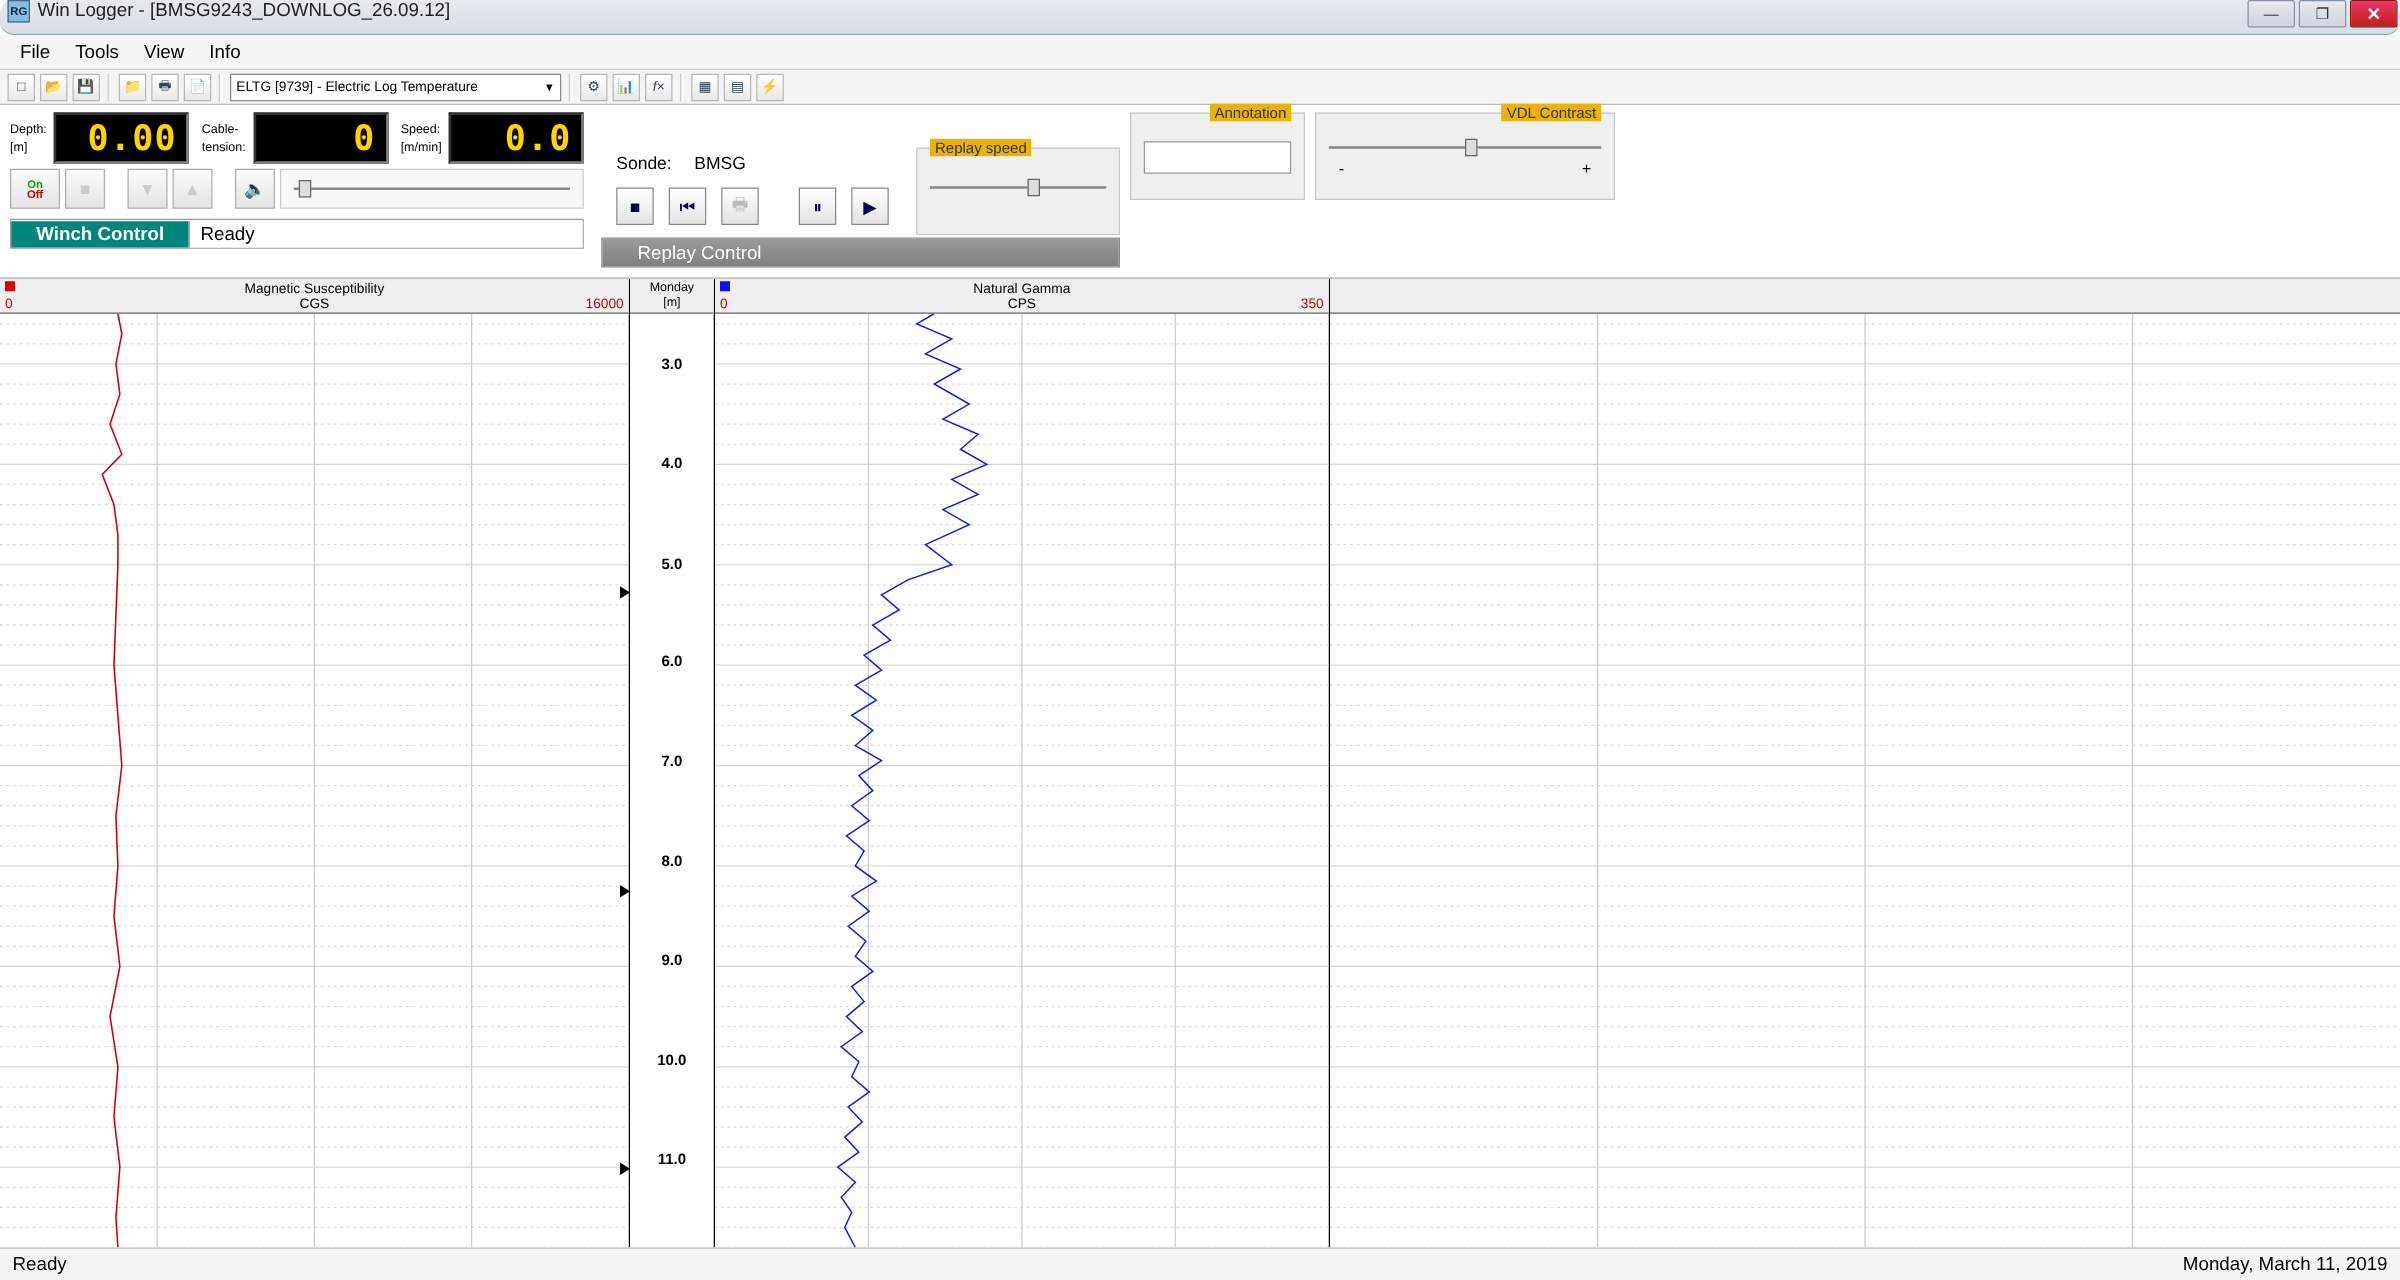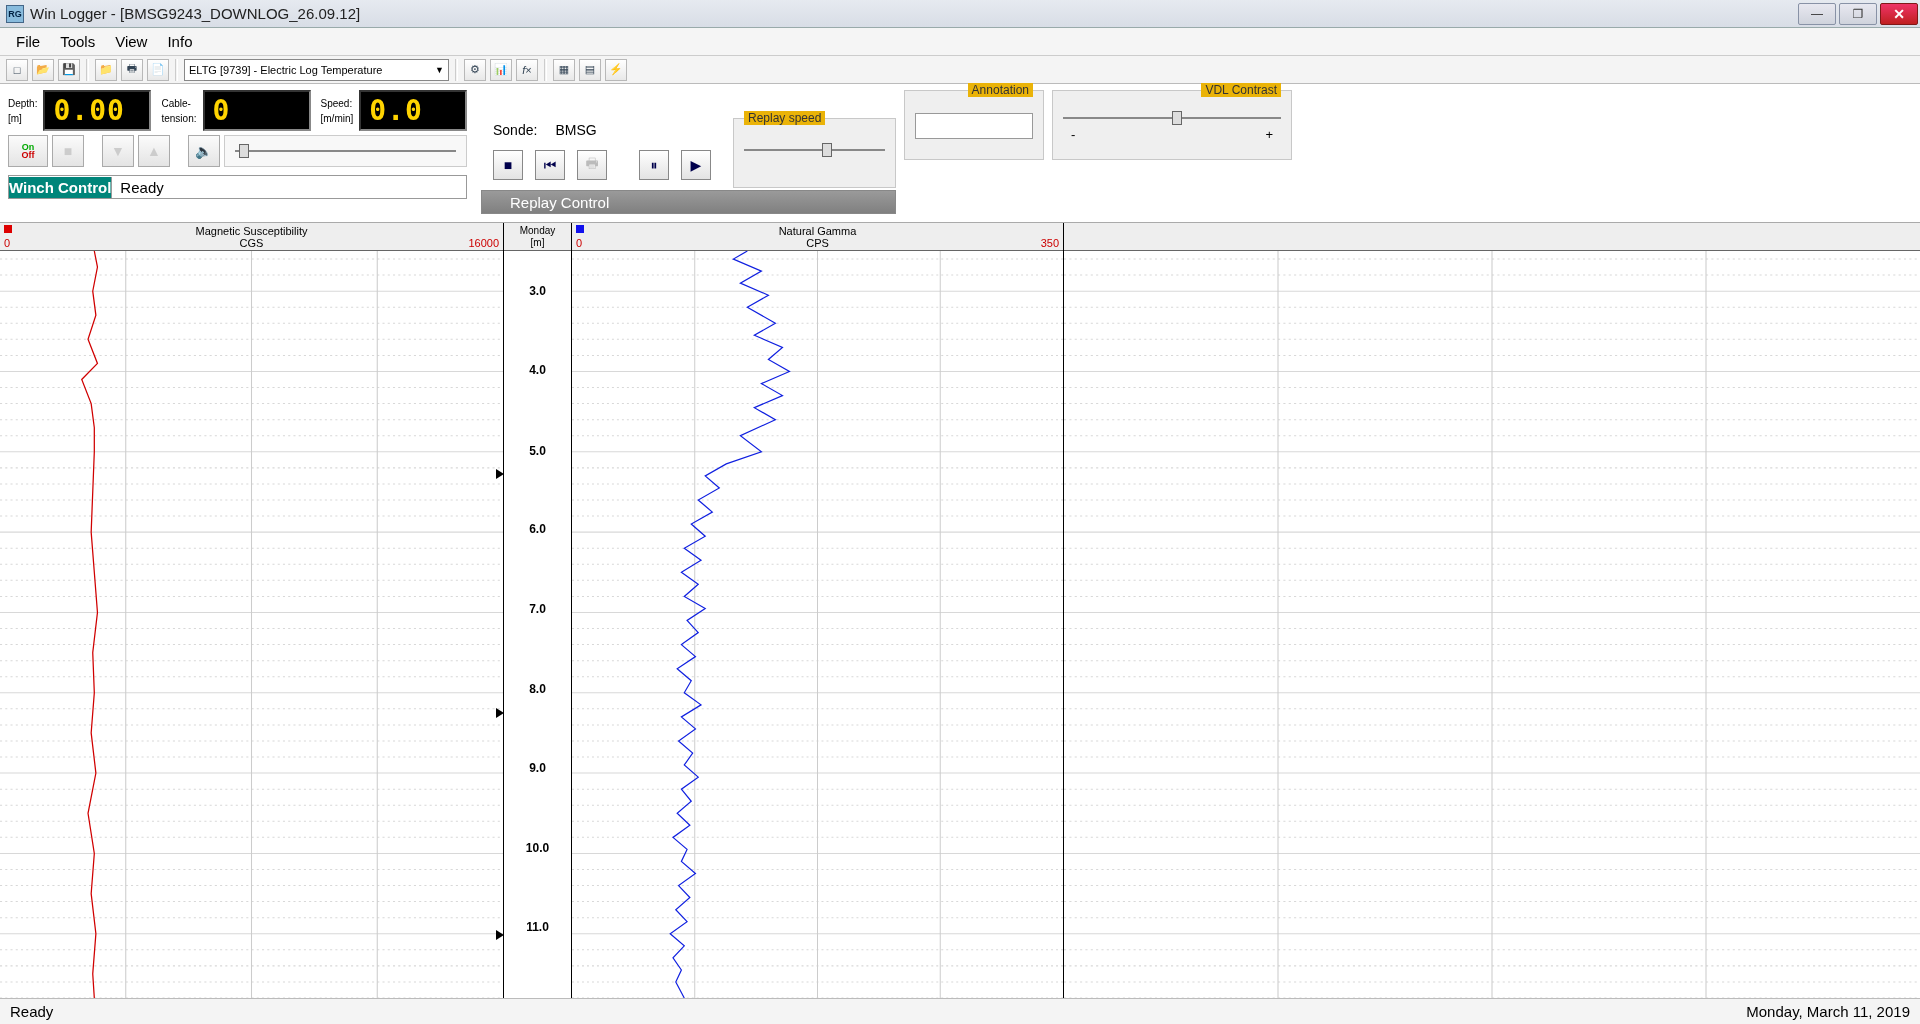--- a/index.html
+++ b/index.html
@@ -1,19 +1,19 @@
 <!DOCTYPE html>
 <html><head>
 <meta charset="utf-8">
 <style>
 * { margin: 0; padding: 0; box-sizing: border-box; font-family: "Segoe UI", Tahoma, sans-serif; }
 body { width: 1920px; height: 1024px; background: #fff; overflow: hidden; display: flex; flex-direction: column; font-size: 12px; }
 
 
-.titlebar { height: 28px; background: linear-gradient(#e6eaf0,#d8dde6); display: flex; align-items: center; padding: 0 2px 0 6px; border-bottom: 1px solid #9aa; }
+.titlebar { height: 28px; background: linear-gradient(#e6eaf0,#d8dde6); display: flex; align-items: flex-start; padding: 0 2px 0 6px; border-bottom: 1px solid #9aa; border-radius: 11px; }
 .titlebar .icon { width: 18px; height: 18px; background: #8bd; border: 1px solid #468; font-size: 9px; display:flex; align-items:center; justify-content:center; color:#024; font-weight:bold; margin-right:6px;}
 .titlebar .title { font-size: 15px; color: #222; flex:1; }
 .winbtns { display:flex; gap:3px; }
 .winbtn { width:38px; height:22px; background: linear-gradient(#e8e8f0,#cfd3dc); border:1px solid #8892a6; border-radius:2px; display:flex; align-items:center; justify-content:center; font-size:12px; color:#333;}
 .winbtn.close { background: linear-gradient(#e36,#c02020); color:#fff; border-color:#801818; font-weight:bold; font-size:14px;}
 
 
 .menubar { height: 28px; background:#f5f5f5; display:flex; align-items:center; gap:0; padding:0 6px; border-bottom:1px solid #ccc; font-size:15px; }
 .menubar span { padding:2px 10px; cursor:default; }
 
@@ -21,21 +21,21 @@
 .toolbar { height: 28px; display:flex; align-items:center; gap:4px; padding:2px 6px; border-bottom:1px solid #bbb; background:#f4f4f4; }
 .tbtn { width:22px; height:22px; border:1px solid #b8b8b8; background:linear-gradient(#fff,#e8e8e8); display:flex; align-items:center; justify-content:center; font-size:11px; color:#345;}
 .tsep { width:3px; height:22px; border-left:1px solid #ccc; border-right:1px solid #fff; margin:0 2px;}
 .combo { height:22px; border:1px solid #888; background:#fff; font-size:11px; padding:0 4px; display:flex; align-items:center; width:265px; justify-content:space-between;}
 .combo .dd { font-size:9px; }
 
 
 .readrow { display:flex; gap:10px; padding:6px 8px 0 8px; }
 .readout { display:flex; align-items:center; gap:6px; }
 .readout .lbl { font-size:10px; line-height:15px; text-align:left; }
-.readout .val { background:#000; color:#ffd400; font-family:"Consolas",monospace; font-size:28px; font-weight:bold; padding:2px 8px; min-width:108px; text-align:left; border:2px inset #888; letter-spacing:1px;}
+.readout .val { background:#000; color:#ffd400; font-family:"Consolas",monospace; font-size:28px; font-weight:bold; padding:2px 8px; min-width:108px; text-align:right; border:2px inset #888; letter-spacing:1px;}
 
 
 .ctlrow { display:flex; gap:4px; padding:4px 8px 6px 8px; align-items:center; }
 .sqbtn { width:32px; height:32px; border:1px solid #aaa; background:linear-gradient(#fbfbfb,#e4e4e4); display:flex; align-items:center; justify-content:center; font-size:14px; color:#555;}
 .sqbtn.disabled { color:#ccc; }
 .sqbtn.onoff { width:40px; flex-direction:column; font-size:9px; line-height:8px; font-weight:bold;}
 .sqbtn.onoff .on{color:#0a0;} .sqbtn.onoff .off{color:#c00;}
 .slider-box { flex:1; height:32px; border:1px solid #ccc; background:#f8f8f8; display:flex; align-items:center; padding:0 10px;}
 .slider-track { height:2px; background:#888; flex:1; position:relative; }
 .slider-thumb { position:absolute; top:-6px; width:10px; height:14px; background:#ddd; border:1px solid #666; }
@@ -56,21 +56,21 @@
 .rbtn.sp { margin-left:20px;}
 .rspeed { width:195px; height:70px;}
 .vdl { width:240px; height:70px;}
 .vdl .pm { display:flex; justify-content:space-between; font-size:13px; padding:8px 8px 0 8px;}
 .annot { width:140px; height:70px;}
 .annot input { width:100%; height:26px; margin-top:14px; border:1px solid #999; font-size:12px; padding:0 4px;}
 
 .replaybar { height:24px; background: linear-gradient(#9a9a9a,#808080); color:#fff; font-size:15px; display:flex; align-items:center; padding-left:28px; margin-top:2px; border:1px solid #888;}
 
 .winchbar { height:24px; display:flex; align-items:center; border:1px solid #999; margin:2px 8px 0 8px;}
-.winchbar .wc { background:#00857a; color:#fff; padding:2px 0; font-size:15px; font-weight:bold;}
+.winchbar .wc { background:#00857a; color:#fff; padding:2px 20px; font-size:15px; font-weight:bold;}
 .winchbar .ready { padding:2px 8px; font-size:15px; border-left:1px solid #999; flex:1; background:#fff;}
 
 
 .tracks { flex:1; display:flex; border-top:1px solid #aaa; margin-top:2px; overflow:hidden; position:relative;}
 .track { position:relative; border-right:1px solid #000; }
 .track-header { height:28px; border-bottom:1px solid #666; background:#eee; text-align:center; font-size:11px; padding-top:2px; line-height:12px; position:relative;}
 .track-header .min { position:absolute; left:4px; bottom:1px; color:#c00; font-size:11px;}
 .track-header .max { position:absolute; right:4px; bottom:1px; color:#c00; font-size:11px;}
 .track-header .sq { position:absolute; left:4px; top:2px; width:8px; height:8px; }
 .track-body { position:absolute; left:0; right:0; top:28px; bottom:0; }

